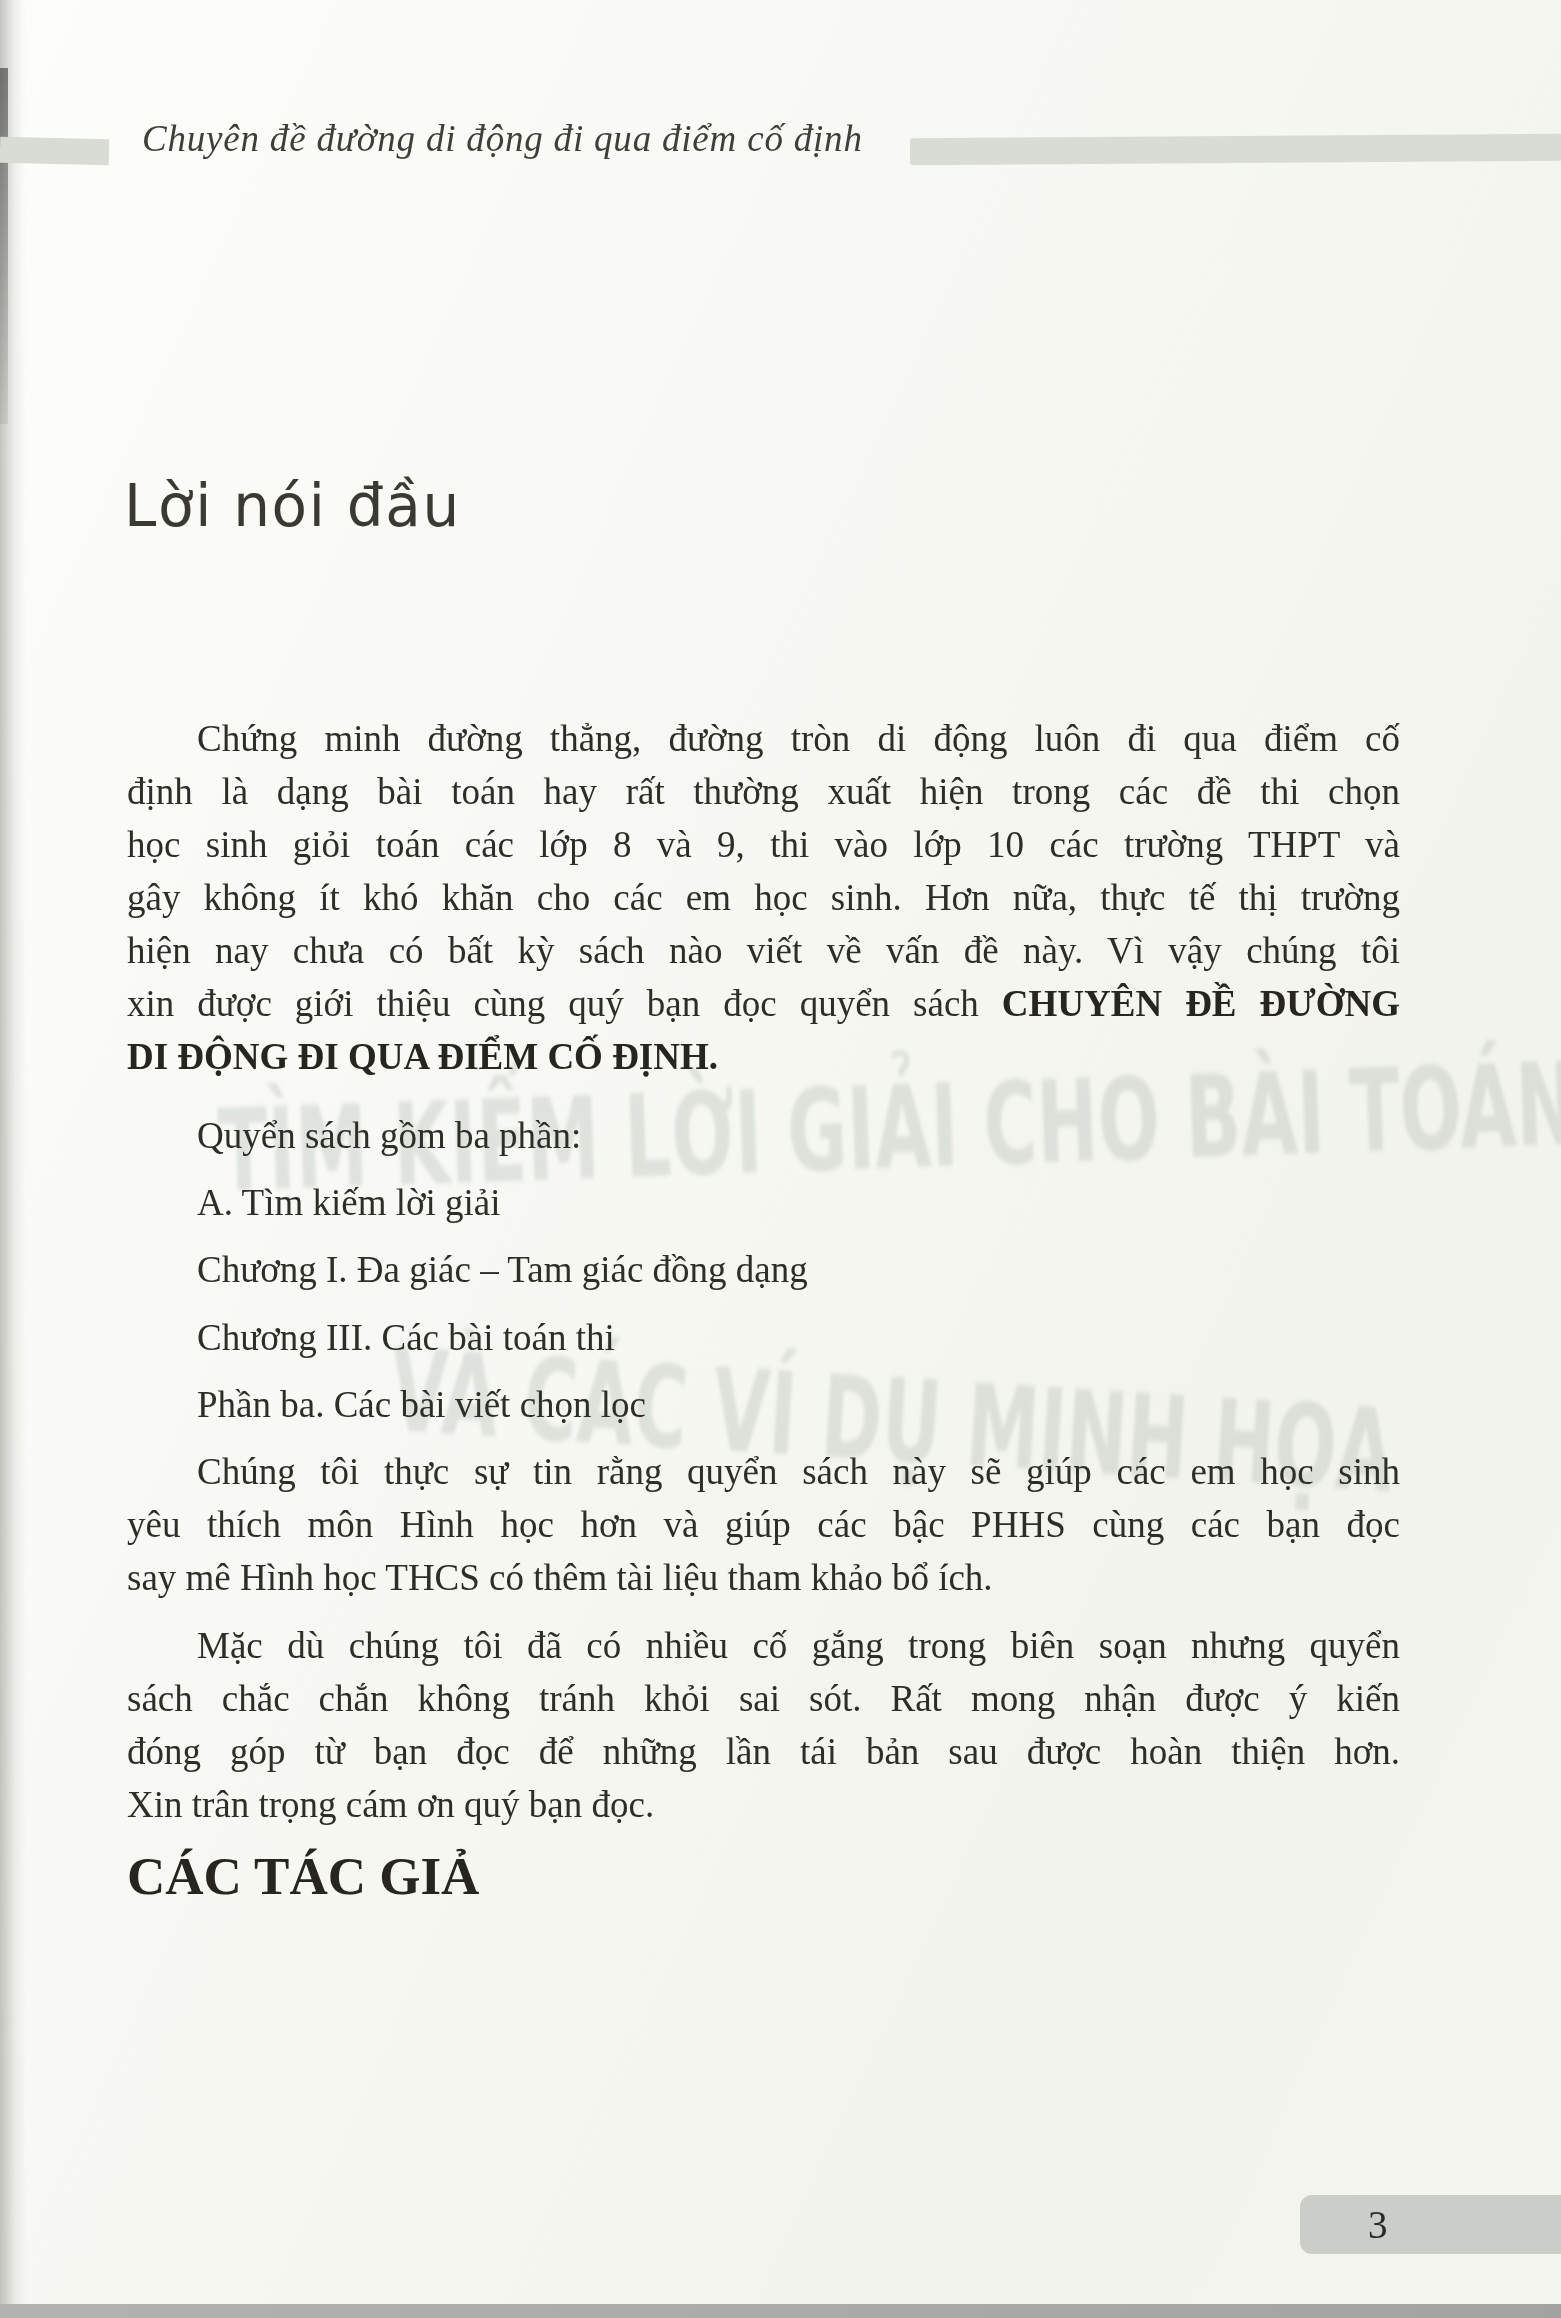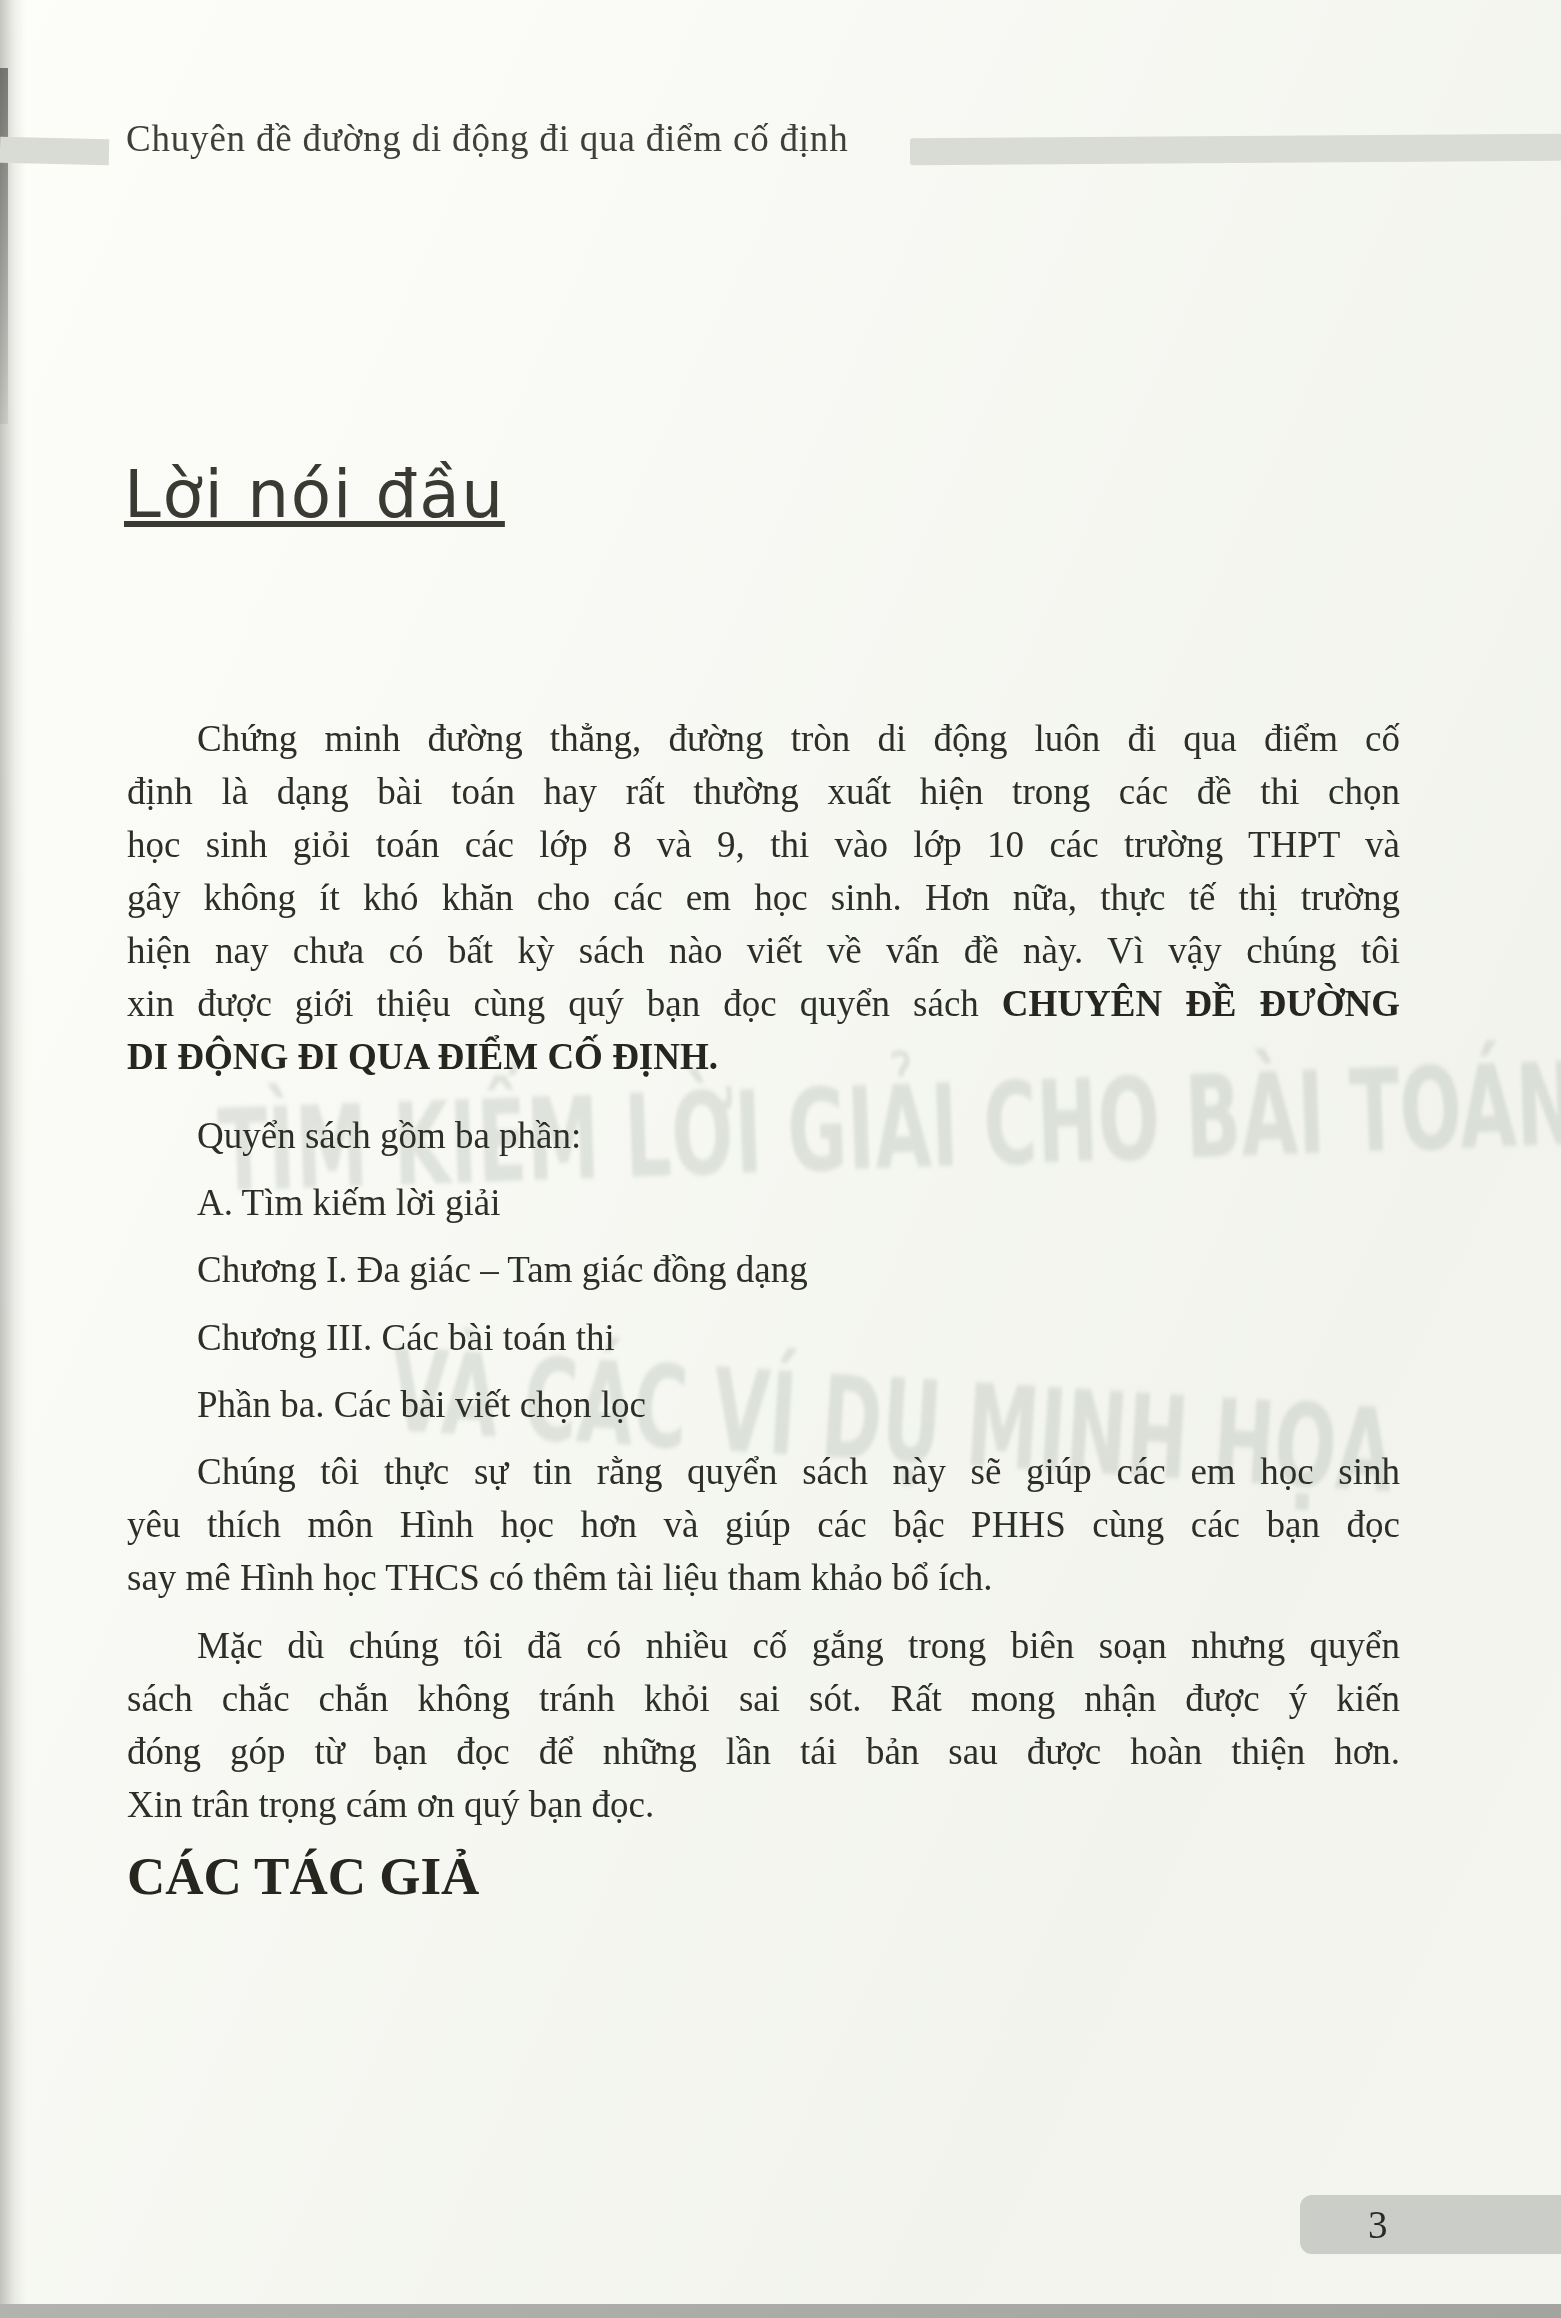--- a/index.html
+++ b/index.html
@@ -12,32 +12,32 @@
   .left-edge{position:absolute;left:0;top:0;bottom:15.3px;width:25.5px;
         background:linear-gradient(to right,rgba(105,105,98,.38),rgba(105,105,98,.10) 55%,rgba(105,105,98,0));}
   .left-edge-dark{position:absolute;left:0;top:68px;width:7.6px;height:356px;
         background:linear-gradient(to bottom,rgba(40,40,36,.55),rgba(40,40,36,.08));}
   .bottom-edge{position:absolute;left:0;right:0;bottom:0;height:15.3px;
         background:linear-gradient(to right,#b2b2ae,#a3a39f);}
   
   .hdr-bar{position:absolute;background:#d9dbd5;}
   .hdr-bar.left{left:0;top:138px;width:109px;height:25.5px;transform:rotate(1.2deg);}
   .hdr-bar.right{left:910px;right:0;top:136px;height:27px;transform:rotate(-.4deg);border-radius:2.5px;}
-  .hdr-title{position:absolute;left:126px;top:117px;font-size:37px;
+  .hdr-title{position:absolute;left:142px;top:117px;font-style:italic;font-size:37px;
         letter-spacing:0.8px;color:#3f3f39;}
   
   .wm{position:absolute;font-family:"DejaVu Sans","Liberation Sans",sans-serif;
       font-weight:700;font-size:89px;color:rgba(138,148,139,.22);
       filter:blur(1.7px);white-space:nowrap;transform-origin:left top;}
   .wm.l1{left:216px;top:1085px;transform:rotate(-2deg) scale(.82,1.28);}
   .wm.l2{left:395px;top:1324px;transform:rotate(3.5deg) scale(.82,1.28);}
   
-  .heading{position:absolute;left:124px;top:448px;
+  .heading{position:absolute;left:124px;top:460px;
       font-family:"DejaVu Sans","Liberation Sans",sans-serif;
-      font-size:66px;line-height:93px;letter-spacing:1.7px;color:#3a3a33;text-decoration:underline;}
+      font-size:58px;line-height:93px;letter-spacing:1.7px;color:#3a3a33;}
   
   .body{position:absolute;left:127px;top:712px;width:1273px;}
   .ln{height:53px;line-height:53px;font-size:37px;}
   .j{text-align:justify;text-align-last:justify;}
   .ind{padding-left:70px;}
   .gap-s{margin-top:14.4px;}
   .gap-m{margin-top:25.5px;}
   .b{font-weight:bold;color:#26261f;}
   .sig{margin-top:18.7px;text-align:left;padding-right:8.5px;font-weight:bold;
        font-size:53px;height:53px;line-height:53px;color:#26261f;}

